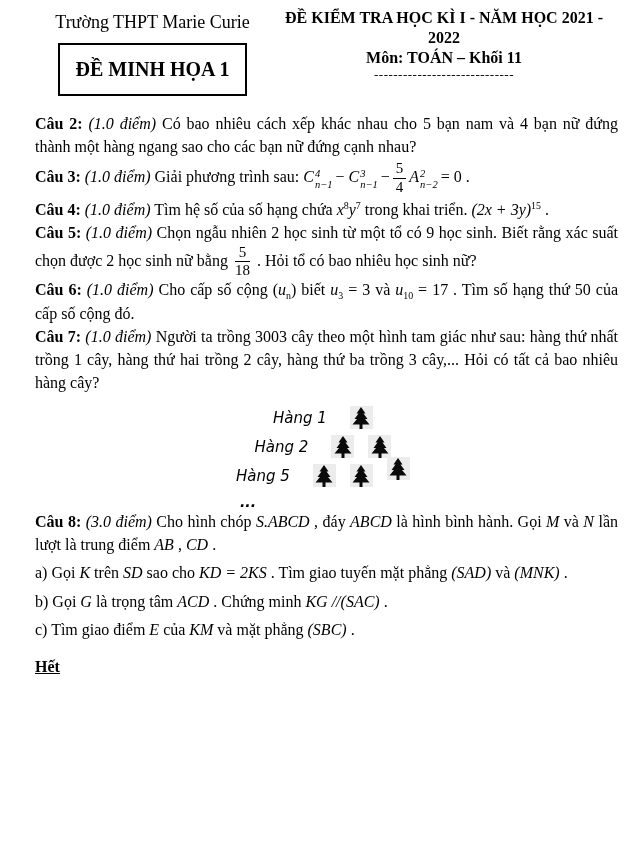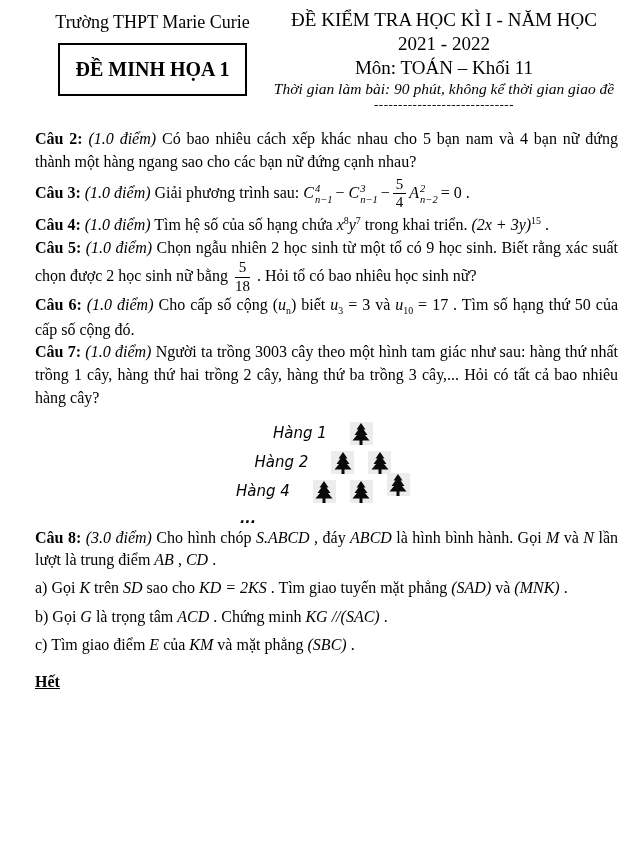--- a/index.html
+++ b/index.html
@@ -10,21 +10,21 @@
   }
   .page{padding:8px 25px 0 35px;}
 
   
   .header{display:flex;align-items:flex-start;}
   .h-left{width:235px;text-align:center;padding-top:4px;}
   .school{font-size:18px;}
   .exam-box{display:inline-block;border:2px solid #000;font-weight:bold;
     font-size:20px;padding:13px 16px;margin-top:10px;}
   .h-right{flex:1;text-align:center;}
-  .t-bold{font-weight:normal;font-size:19px;line-height:1.25;}
+  .t-bold{font-weight:bold;font-size:16px;line-height:1.25;}
   .time{font-style:italic;font-size:15.5px;margin-top:1px;}
   .dashes{font-size:13px;letter-spacing:.5px;line-height:1;}
 
   
   .content{margin-top:17px;}
   .para{text-align:justify;line-height:1.42;margin:0;}
   .para.mathline{margin:3px 0;}
   .qlabel{font-weight:bold;}
   .qpoints{font-style:italic;}
   i{font-family:inherit;}
@@ -60,21 +60,20 @@
 <div class="page">
 
   <div class="header">
     <div class="h-left">
       <div class="school">Trường THPT Marie Curie</div>
       <div class="exam-box">ĐỀ MINH HỌA 1</div>
     </div>
     <div class="h-right">
       <div class="t-bold">ĐỀ KIỂM TRA HỌC KÌ I - NĂM HỌC 2021 - 2022</div>
       <div class="t-bold">Môn: TOÁN – Khối 11</div>
-      <div class="time">Thời gian làm bài: 90 phút, không kể thời gian giao đề</div>
       <div class="dashes">-----------------------------</div>
     </div>
   </div>
 
   <div class="content">
 
 
     <p class="para"><span class="qlabel">Câu 2:</span> <span class="qpoints">(1.0 điểm)</span><span> Có bao nhiêu cách xếp khác nhau cho 5 bạn nam và 4 bạn nữ đứng thành một hàng ngang sao cho các bạn nữ đứng cạnh nhau?</span></p>
 
     <p class="para mathline"><span class="qlabel">Câu 3:</span> <span class="qpoints">(1.0 điểm)</span><span> Giải phương trình sau: </span><i>C</i><span class="ss"><span>4</span><span>n−1</span></span><span>− </span><i>C</i><span class="ss"><span>3</span><span>n−1</span></span><span>−</span><span class="frac"><span class="num">5</span><span class="den">4</span></span><i>A</i><span class="ss"><span>2</span><span>n−2</span></span><span>= 0</span><span> .</span></p>
@@ -103,21 +102,21 @@
               <path fill="#0a0a0a" d="M10 0 L5.5 6.5 H7.5 L3.5 12 H6 L1.5 17.5 H8.5 V22 H11.5 V17.5 H18.5 L14 12 H16.5 L12.5 6.5 H14.5 Z"></path>
             </svg>
           </span>
         <span class="tree">
             <svg viewBox="0 0 20 22">
               <path fill="#0a0a0a" d="M10 0 L5.5 6.5 H7.5 L3.5 12 H6 L1.5 17.5 H8.5 V22 H11.5 V17.5 H18.5 L14 12 H16.5 L12.5 6.5 H14.5 Z"></path>
             </svg>
           </span>
       </div>
       <div class="tree-row">
-        <span class="row-label">Hàng 4</span>
+        <span class="row-label">Hàng 5</span>
         <span class="tree">
             <svg viewBox="0 0 20 22">
               <path fill="#0a0a0a" d="M10 0 L5.5 6.5 H7.5 L3.5 12 H6 L1.5 17.5 H8.5 V22 H11.5 V17.5 H18.5 L14 12 H16.5 L12.5 6.5 H14.5 Z"></path>
             </svg>
           </span>
         <span class="tree">
             <svg viewBox="0 0 20 22">
               <path fill="#0a0a0a" d="M10 0 L5.5 6.5 H7.5 L3.5 12 H6 L1.5 17.5 H8.5 V22 H11.5 V17.5 H18.5 L14 12 H16.5 L12.5 6.5 H14.5 Z"></path>
             </svg>
           </span>

